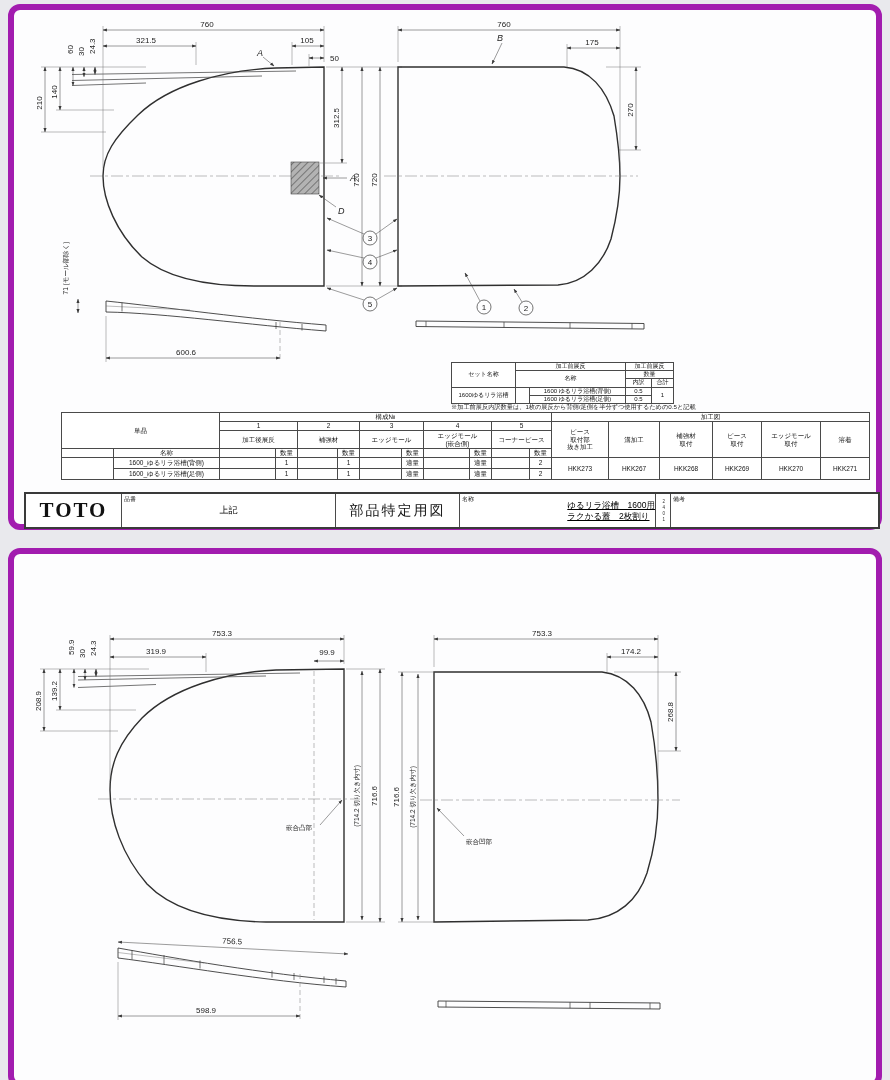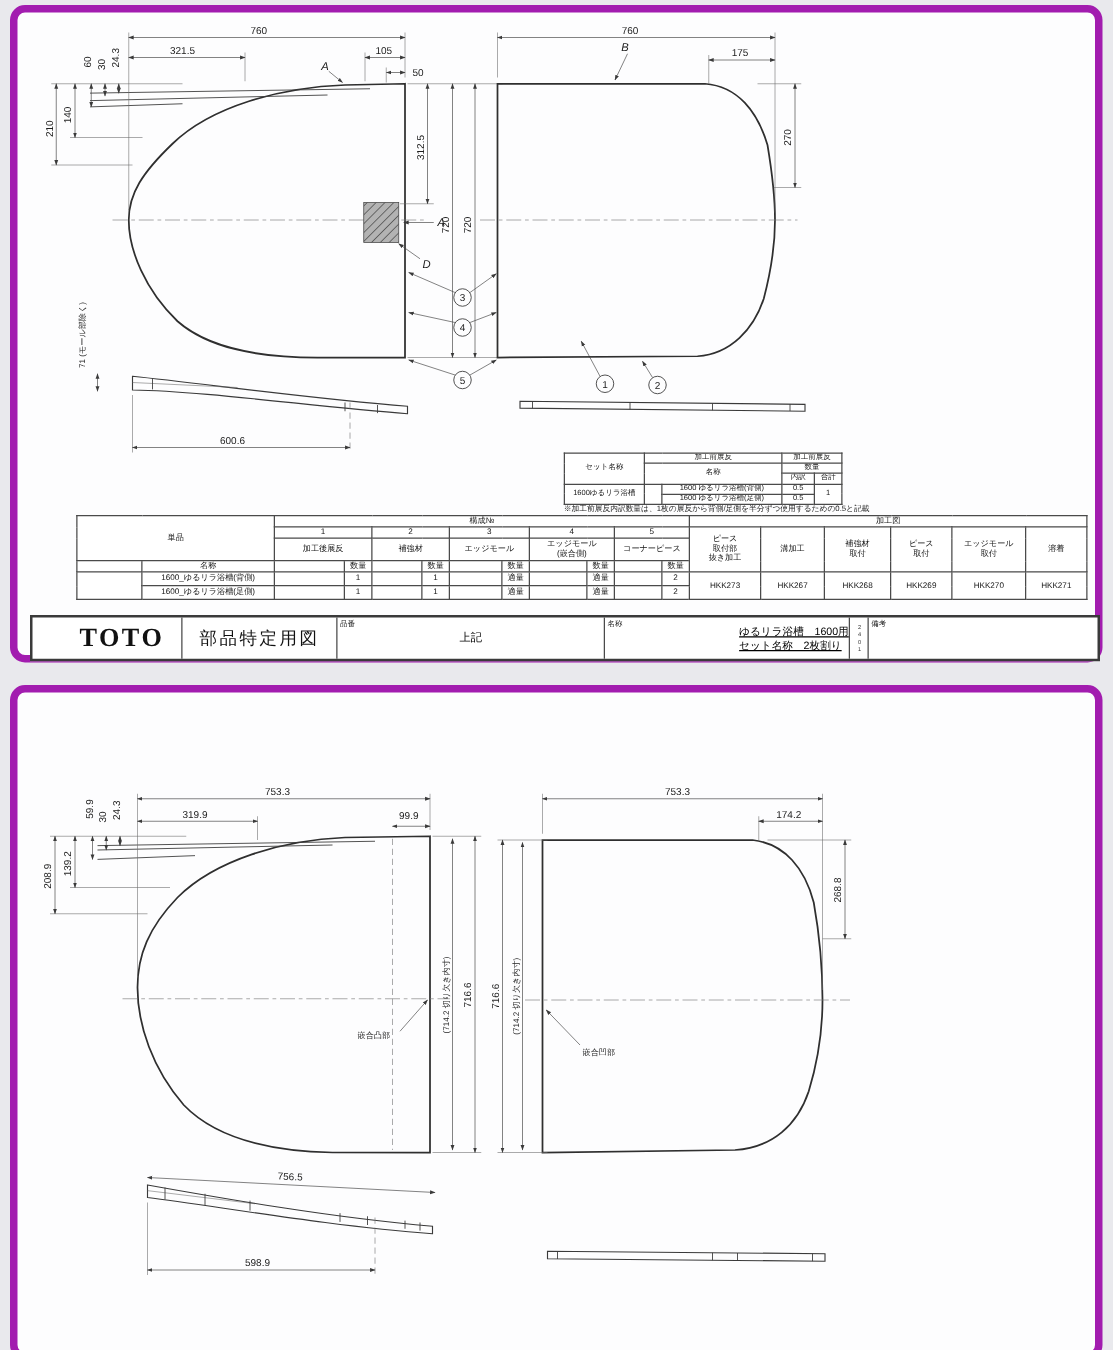--- a/index.html
+++ b/index.html
@@ -335,36 +335,36 @@
             <td>適量</td>
     <td></td>
             <td>適量</td>
     <td></td>
             <td>2</td>
   </tr>
 </tbody>
       </table>
 </div>
 
-<div class="titleblock" style="left:10px;top:482px;width:856px;height:37px;padding-left:24px;">
+<div class="titleblock" style="left:10px;top:482px;width:856px;height:37px;">
   <div class="tb-cell" style="width:96px;">
     <span class="brand">TOTO</span>
-  </div>
-  <div class="tb-cell" style="width:124px;">
-    <span class="doctype">部品特定用図</span>
   </div>
   <div class="tb-cell" style="width:214px;">
     <span class="tb-label">品番</span>
     <span class="pn-val">上記</span>
+  </div>
+  <div class="tb-cell" style="width:124px;">
+    <span class="doctype">部品特定用図</span>
   </div>
   <div class="tb-cell" style="width:196px;justify-content:flex-end;padding-left:26px;text-decoration:underline;">
     <span class="tb-label">名称</span>
     <span class="name-val">
           <span class="pl">ゆるリラ浴槽　1600用</span>
-          <span class="pl">セット名称　2枚割り</span>
+          <span class="pl">ラクかる蓋　2枚割り</span>
         </span>
   </div>
   <div class="tb-cell" style="width:15px;">
     <span class="vmicro">2401</span>
   </div>
   <div class="tb-cell" style="flex:1;">
     <span class="tb-label">備考</span>
   </div>
 </div>
 </div>

